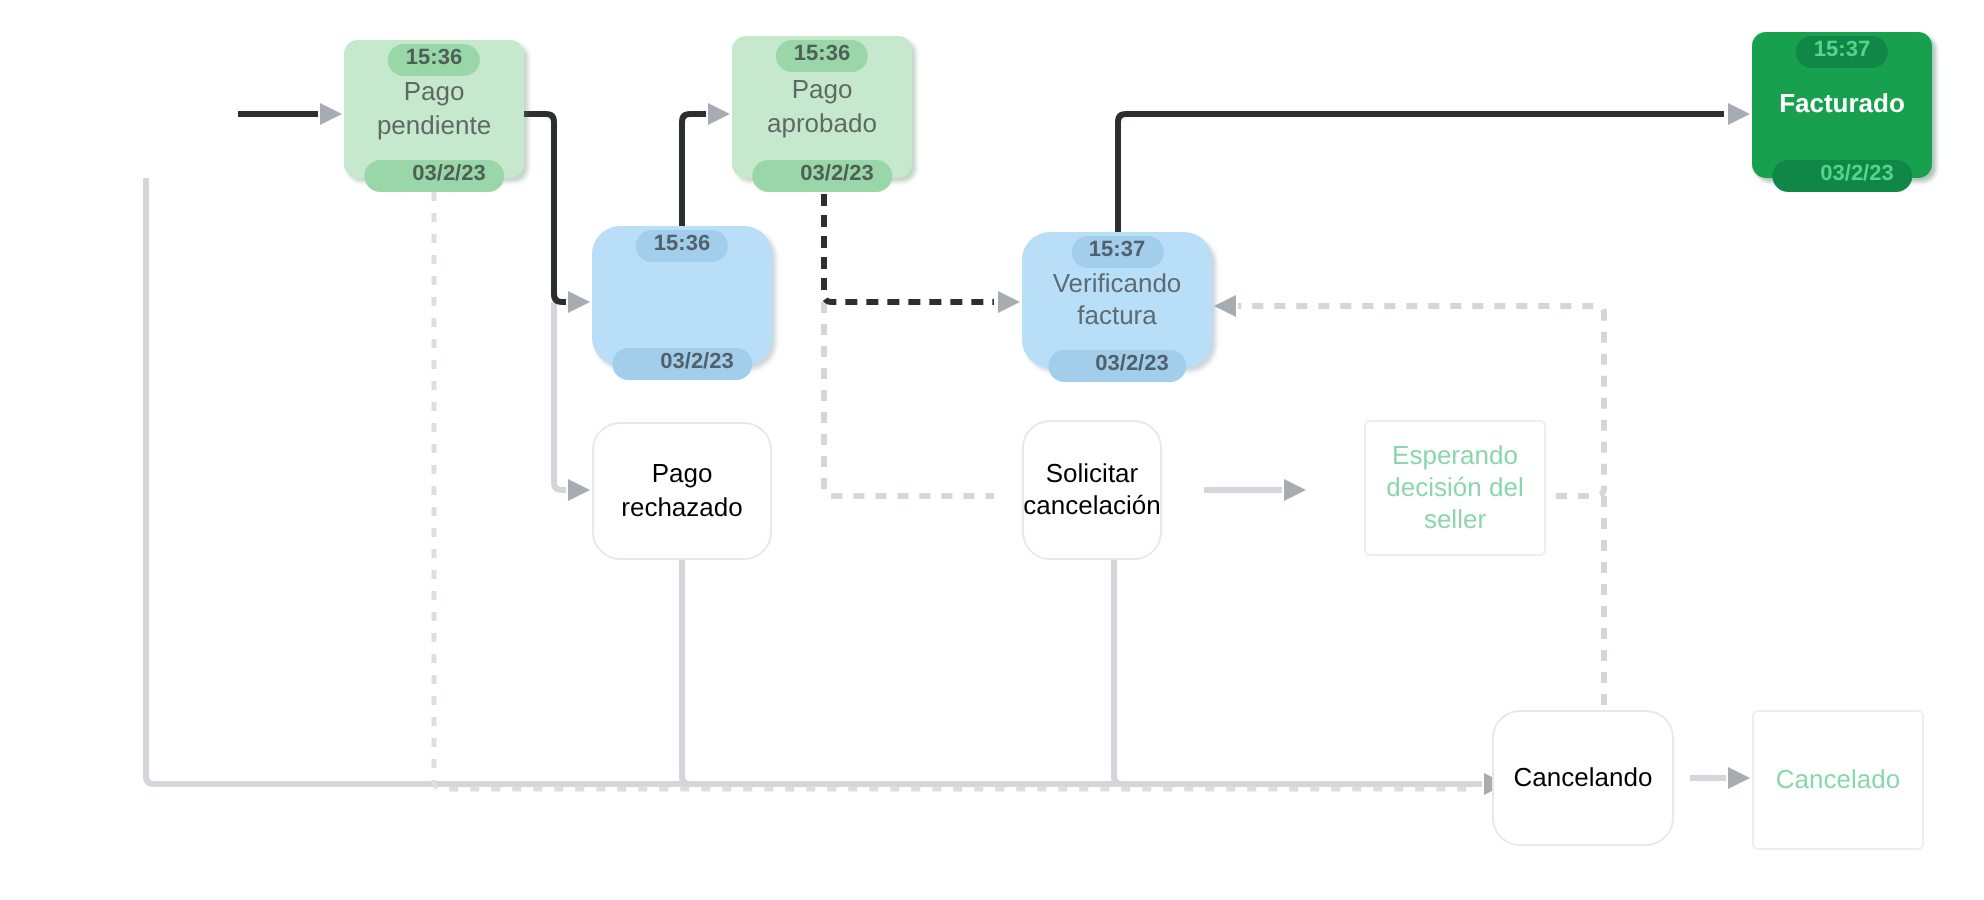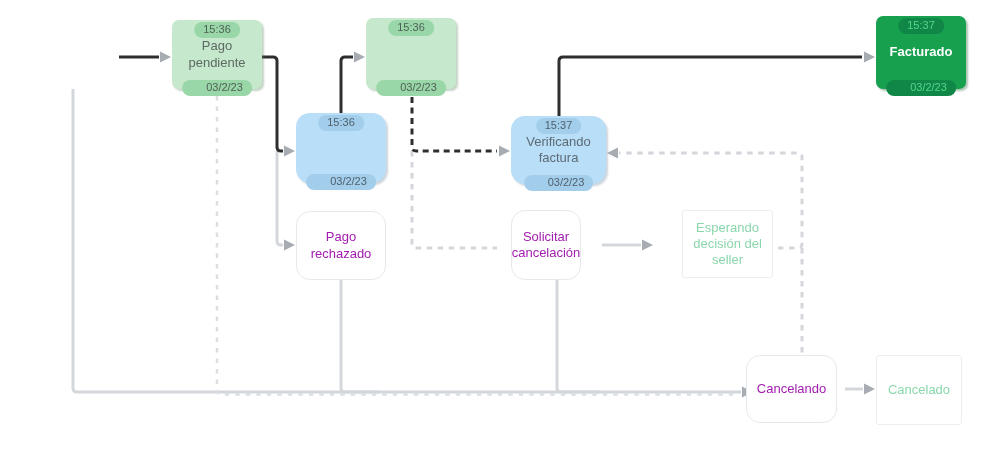--- a/index.html
+++ b/index.html
@@ -31,25 +31,25 @@
     background:#17a04e;color:#ffffff;font-weight:bold;border-radius:7px;
     box-shadow:2px 2px 2px rgba(20,90,45,.35);
   }
   .node.dark-green .badge{background:#118747;color:#53d689;}
   
   .node.outline-green{
     background:#ffffff;color:#8ad7ab;border:1px solid #ebedef;border-radius:3px;
   }
   
   .node.gray{
-    background:#ffffff;color:#a21caf;border:1px solid #e6e9ec;border-radius:14px;
+    background:#ffffff;color:#000000;border:1px solid #e6e9ec;border-radius:14px;
   }
   .badge{
     position:absolute;left:50%;transform:translateX(-50%);
-    font-size:11px;font-weight:normal;padding:1px 9px;border-radius:9px;
+    font-size:11px;font-weight:bold;padding:1px 9px;border-radius:9px;
     white-space:nowrap;
   }
   .badge.time{top:2px;}
   .badge.date{bottom:-7px;padding-left:24px;}
 </style>
 </head>
 <body>
 
 <div class="canvas">
 
@@ -93,20 +93,21 @@
 
 
   <div class="node green" style="left:172px;top:20px;width:90px;height:69px;">
     <span class="badge time">15:36</span>
     <span class="label">Pago pendiente</span>
     <span class="badge date">03/2/23</span>
   </div>
 
   <div class="node green" style="left:366px;top:18px;width:90px;height:71px;">
     <span class="badge time">15:36</span>
+    <span class="label">Pago aprobado</span>
     <span class="badge date">03/2/23</span>
   </div>
 
   <div class="node dark-green" style="left:876px;top:16px;width:90px;height:73px;">
     <span class="badge time">15:37</span>
     <span class="label">Facturado</span>
     <span class="badge date">03/2/23</span>
   </div>
 
   <div class="node blue" style="left:296px;top:113px;width:90px;height:70px;">

